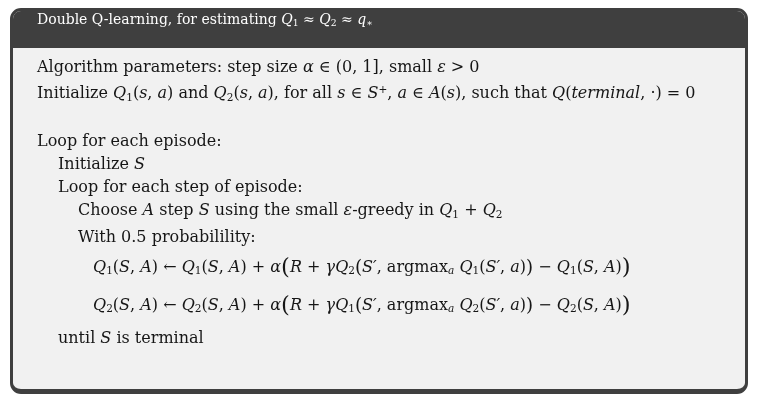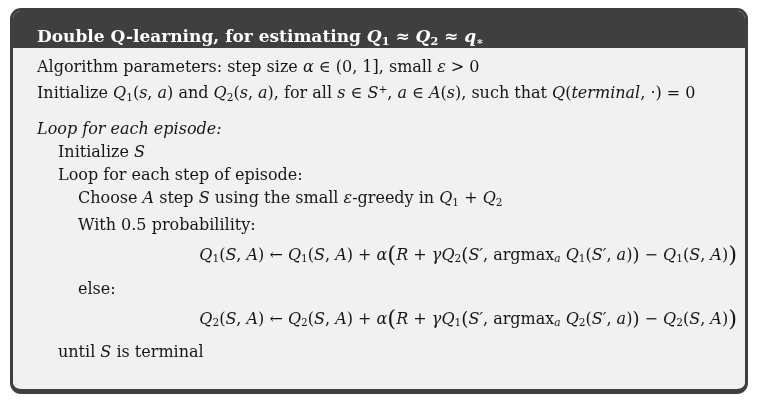--- a/index.html
+++ b/index.html
@@ -17,34 +17,34 @@
     border-radius: 11px;
     background: #f1f1f1;
     overflow: hidden;
     box-sizing: border-box;
   }
   .algo-header {
     background: #3f3f3f;
     color: #ffffff;
     height: 37px;
     display: flex;
-    align-items: flex-end;
+    align-items: flex-start;
     padding: 0 24px;
-    font-weight: bold;
-    font-size: 17px;
+    font-weight: normal;
+    font-size: 14px;
     white-space: nowrap;
   }
   .algo-body {
     padding: 7px 8px 6px 24px;
     font-size: 16px;
     color: #161616;
   }
   .line { line-height: 23px; white-space: nowrap; }
-  .gap  { margin-top: 8px; font-style: italic; }
-  .eq   { line-height: 30px; margin: 3px 0; text-align: right; }
+  .gap  { margin-top: 20px; }
+  .eq   { line-height: 30px; margin: 3px 0; }
   .ind0 { padding-left: 0; }
   .ind1 { padding-left: 21px; }
   .ind2 { padding-left: 41px; }
   .ind3 { padding-left: 56px; }
   .it   { font-style: italic; }
   .cal  { font-style: italic; }
   .sub  { font-size: 0.66em; vertical-align: -0.24em; }
   .sup  { font-size: 0.66em; vertical-align: 0.5em; }
   .big  { font-size: 1.42em; vertical-align: -0.1em; }
   .mid  { font-size: 1.14em; vertical-align: -0.05em; }
@@ -59,18 +59,17 @@
   <div class="algo-body" style="color: rgb(22, 22, 22);">
     <div>
         <div class="line ind0"><span>Algorithm parameters: step size </span><span class="it">α</span><span> ∈ (0, 1], small </span><span class="it">ε</span><span> &gt; 0</span></div>
         <div class="line ind0"><span>Initialize </span><span class="it">Q</span><span class="sub">1</span><span>(</span><span class="it">s</span><span>, </span><span class="it">a</span><span>) and </span><span class="it">Q</span><span class="sub">2</span><span>(</span><span class="it">s</span><span>, </span><span class="it">a</span><span>), for all </span><span class="it">s</span><span> ∈ </span><span class="cal">S</span><span class="sup">+</span><span>, </span><span class="it">a</span><span> ∈ </span><span class="cal">A</span><span>(</span><span class="it">s</span><span>), such that </span><span class="it">Q</span><span>(</span><span class="it">terminal</span><span>, ·) = 0</span></div>
         <div class="line ind0 gap"><span>Loop for each episode:</span></div>
         <div class="line ind1"><span>Initialize </span><span class="it">S</span></div>
         <div class="line ind1"><span>Loop for each step of episode:</span></div>
         <div class="line ind2"><span>Choose </span><span class="it">A</span><span> step </span><span class="it">S</span><span> using the small </span><span class="it">ε</span><span>-greedy in </span><span class="it">Q</span><span class="sub">1</span><span> + </span><span class="it">Q</span><span class="sub">2</span></div>
         <div class="line ind2"><span>With 0.5 probabilility:</span></div>
         <div class="line ind3 eq"><span class="it">Q</span><span class="sub">1</span><span>(</span><span class="it">S</span><span>, </span><span class="it">A</span><span>) ← </span><span class="it">Q</span><span class="sub">1</span><span>(</span><span class="it">S</span><span>, </span><span class="it">A</span><span>) + </span><span class="it">α</span><span class="big">(</span><span class="it">R</span><span> + </span><span class="it">γQ</span><span class="sub">2</span><span class="mid">(</span><span class="it">S′</span><span>, argmax</span><span class="it sub">a</span><span> </span><span class="it">Q</span><span class="sub">1</span><span>(</span><span class="it">S′</span><span>, </span><span class="it">a</span><span>)</span><span class="mid">)</span><span> − </span><span class="it">Q</span><span class="sub">1</span><span>(</span><span class="it">S</span><span>, </span><span class="it">A</span><span>)</span><span class="big">)</span></div>
-        <div class="line ind2"><span>else:</span></div>
         <div class="line ind3 eq"><span class="it">Q</span><span class="sub">2</span><span>(</span><span class="it">S</span><span>, </span><span class="it">A</span><span>) ← </span><span class="it">Q</span><span class="sub">2</span><span>(</span><span class="it">S</span><span>, </span><span class="it">A</span><span>) + </span><span class="it">α</span><span class="big">(</span><span class="it">R</span><span> + </span><span class="it">γQ</span><span class="sub">1</span><span class="mid">(</span><span class="it">S′</span><span>, argmax</span><span class="it sub">a</span><span> </span><span class="it">Q</span><span class="sub">2</span><span>(</span><span class="it">S′</span><span>, </span><span class="it">a</span><span>)</span><span class="mid">)</span><span> − </span><span class="it">Q</span><span class="sub">2</span><span>(</span><span class="it">S</span><span>, </span><span class="it">A</span><span>)</span><span class="big">)</span></div>
         <div class="line ind1"><span>until </span><span class="it">S</span><span> is terminal</span></div>
       </div>
   </div>
 </div>
 
 </body></html>

